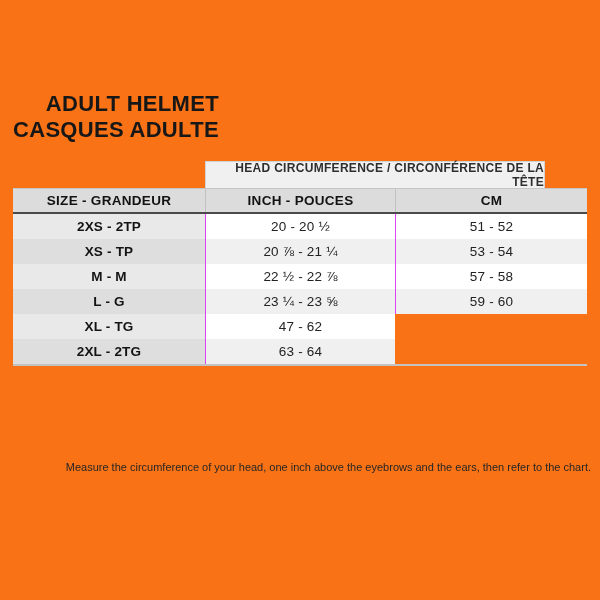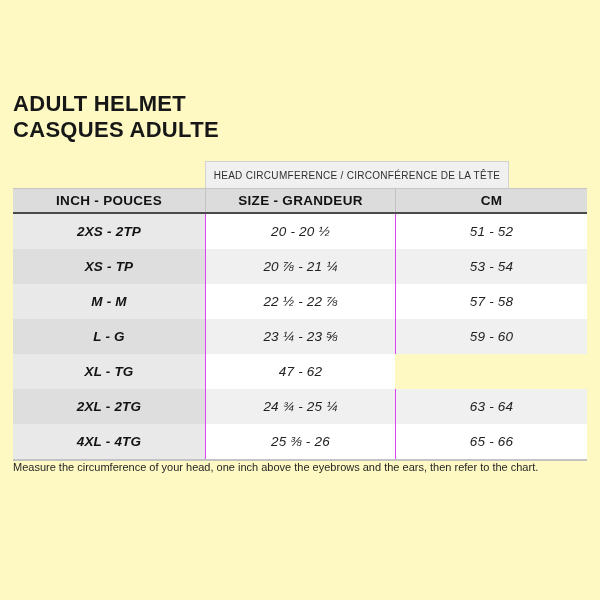--- a/index.html
+++ b/index.html
@@ -4,56 +4,55 @@
 <style>
   * { margin:0; padding:0; box-sizing:border-box; }
   html,body { background:#ffffff; }
   body {
     width:600px; height:600px;
     font-family:"Liberation Sans", sans-serif;
     color:#1b1b1b;
     position:relative;
     overflow:hidden;
   }
-  .page { position:absolute; inset:0; background:#fef9c3; }
+  .page { position:absolute; inset:0; background:#f97316;text-align:right; }
 
   .title-block {
     position:absolute; left:13px; top:91px;
     font-weight:bold; font-size:22px; line-height:26px;
     letter-spacing:0.3px; color:#171717;
   }
 
   .size-table { position:absolute; left:13px; top:161px; width:574px; }
 
   .band-header {
-    margin-left:192px; width:304px; height:27px;
+    margin-left:192px; width:340px; height:27px;
     background:#f0f0f0;
     border:1px solid #d2d2d2; border-bottom:none;
     display:flex; align-items:center; justify-content:center;
-    font-size:10px; letter-spacing:0.3px; color:#2e2e2e;
+    font-size:12px; letter-spacing:0.3px; color:#2e2e2e;font-weight:bold;
   }
 
   .col-header-row {
     display:grid; grid-template-columns:192px 190px 192px;
     height:26px;
     background:#dcdcdc;
     border-top:1px solid #c6c6c6;
     border-bottom:2px solid #4a4a4a;
   }
   .col-header-row .hcell {
     display:flex; align-items:center; justify-content:center;
     font-weight:bold; font-size:13.5px; letter-spacing:0.3px; color:#121212;
   }
   .col-header-row .hcell + .hcell { border-left:1px solid #c2c2c2; }
 
   .table-body { border-bottom:2px solid #c3c3c3; }
   .row {
     display:grid; grid-template-columns:192px 190px 192px;
-    height:35px;
-    font-style:italic;
+    height:25px;
   }
   .cell {
     display:flex; align-items:center; justify-content:center;
     font-size:13.5px; color:#222222; letter-spacing:0.2px;
   }
   .cell.size { font-weight:bold; color:#131313; }
   .cell.inch, .cell.cm { border-left:1px solid #d946ef; }
   .row:nth-child(odd)  .cell { background:#ffffff; }
   .row:nth-child(odd)  .cell.size { background:#e9e9e9; }
   .row:nth-child(even) .cell { background:#f0f0f0; }
@@ -73,22 +72,22 @@
     <div>ADULT HELMET</div>
     <div>CASQUES ADULTE</div>
   </div>
 
   <div class="size-table">
     <div class="band-header">
       <span>HEAD CIRCUMFERENCE / CIRCONFÉRENCE DE LA TÊTE</span>
     </div>
 
     <div class="col-header-row">
+      <div class="hcell">SIZE - GRANDEUR</div>
       <div class="hcell">INCH - POUCES</div>
-      <div class="hcell">SIZE - GRANDEUR</div>
       <div class="hcell">CM</div>
     </div>
 
     <div class="table-body">
     <div class="row">
       <div class="cell size">2XS - 2TP</div>
       <div class="cell inch">20 - 20 ½</div>
       <div class="cell cm">51 - 52</div>
     </div>
 
@@ -111,30 +110,24 @@
       <div class="cell cm">59 - 60</div>
     </div>
 
     <div class="row">
       <div class="cell size">XL - TG</div>
       <div class="cell cm">47 - 62</div>
     </div>
 
     <div class="row">
       <div class="cell size">2XL - 2TG</div>
-      <div class="cell inch">24 ¾ - 25 ¼</div>
       <div class="cell cm">63 - 64</div>
     </div>
 
 
-    <div class="row">
-      <div class="cell size">4XL - 4TG</div>
-      <div class="cell inch">25 ⅜ - 26</div>
-      <div class="cell cm">65 - 66</div>
-    </div>
   </div>
   </div>
 
   <div class="footnote">
     <div>Measure the circumference of your head, one inch above the eyebrows and the ears, then refer to the chart.</div>
   </div>
 
 </div>
 
 </body></html>

